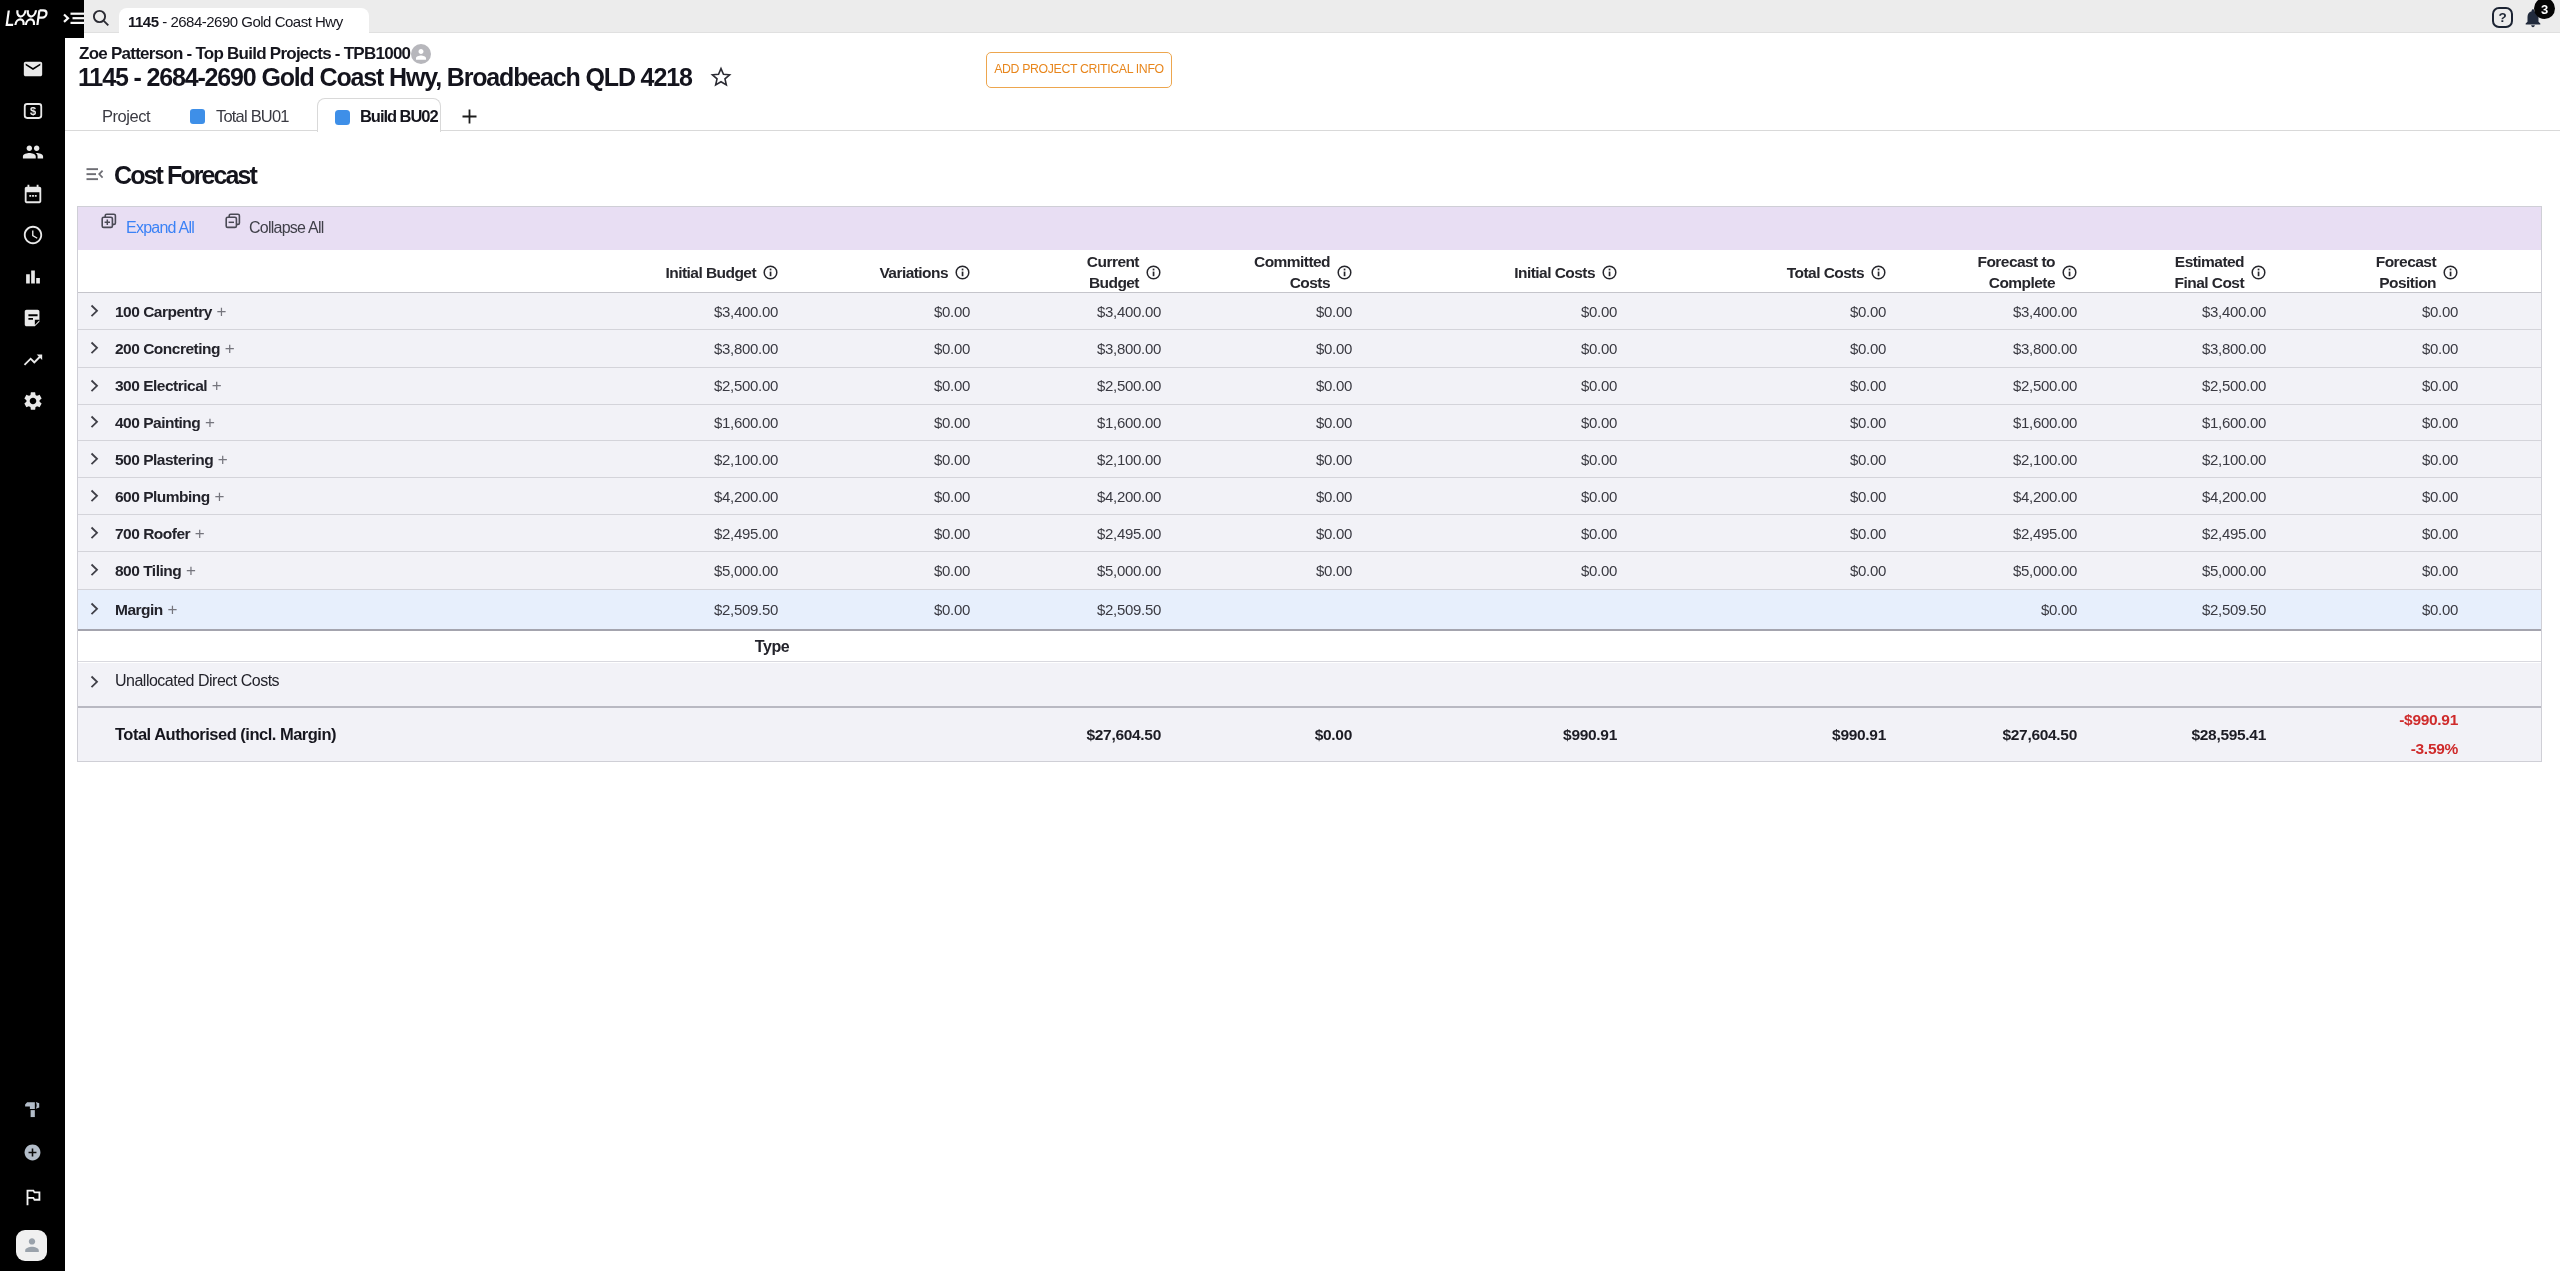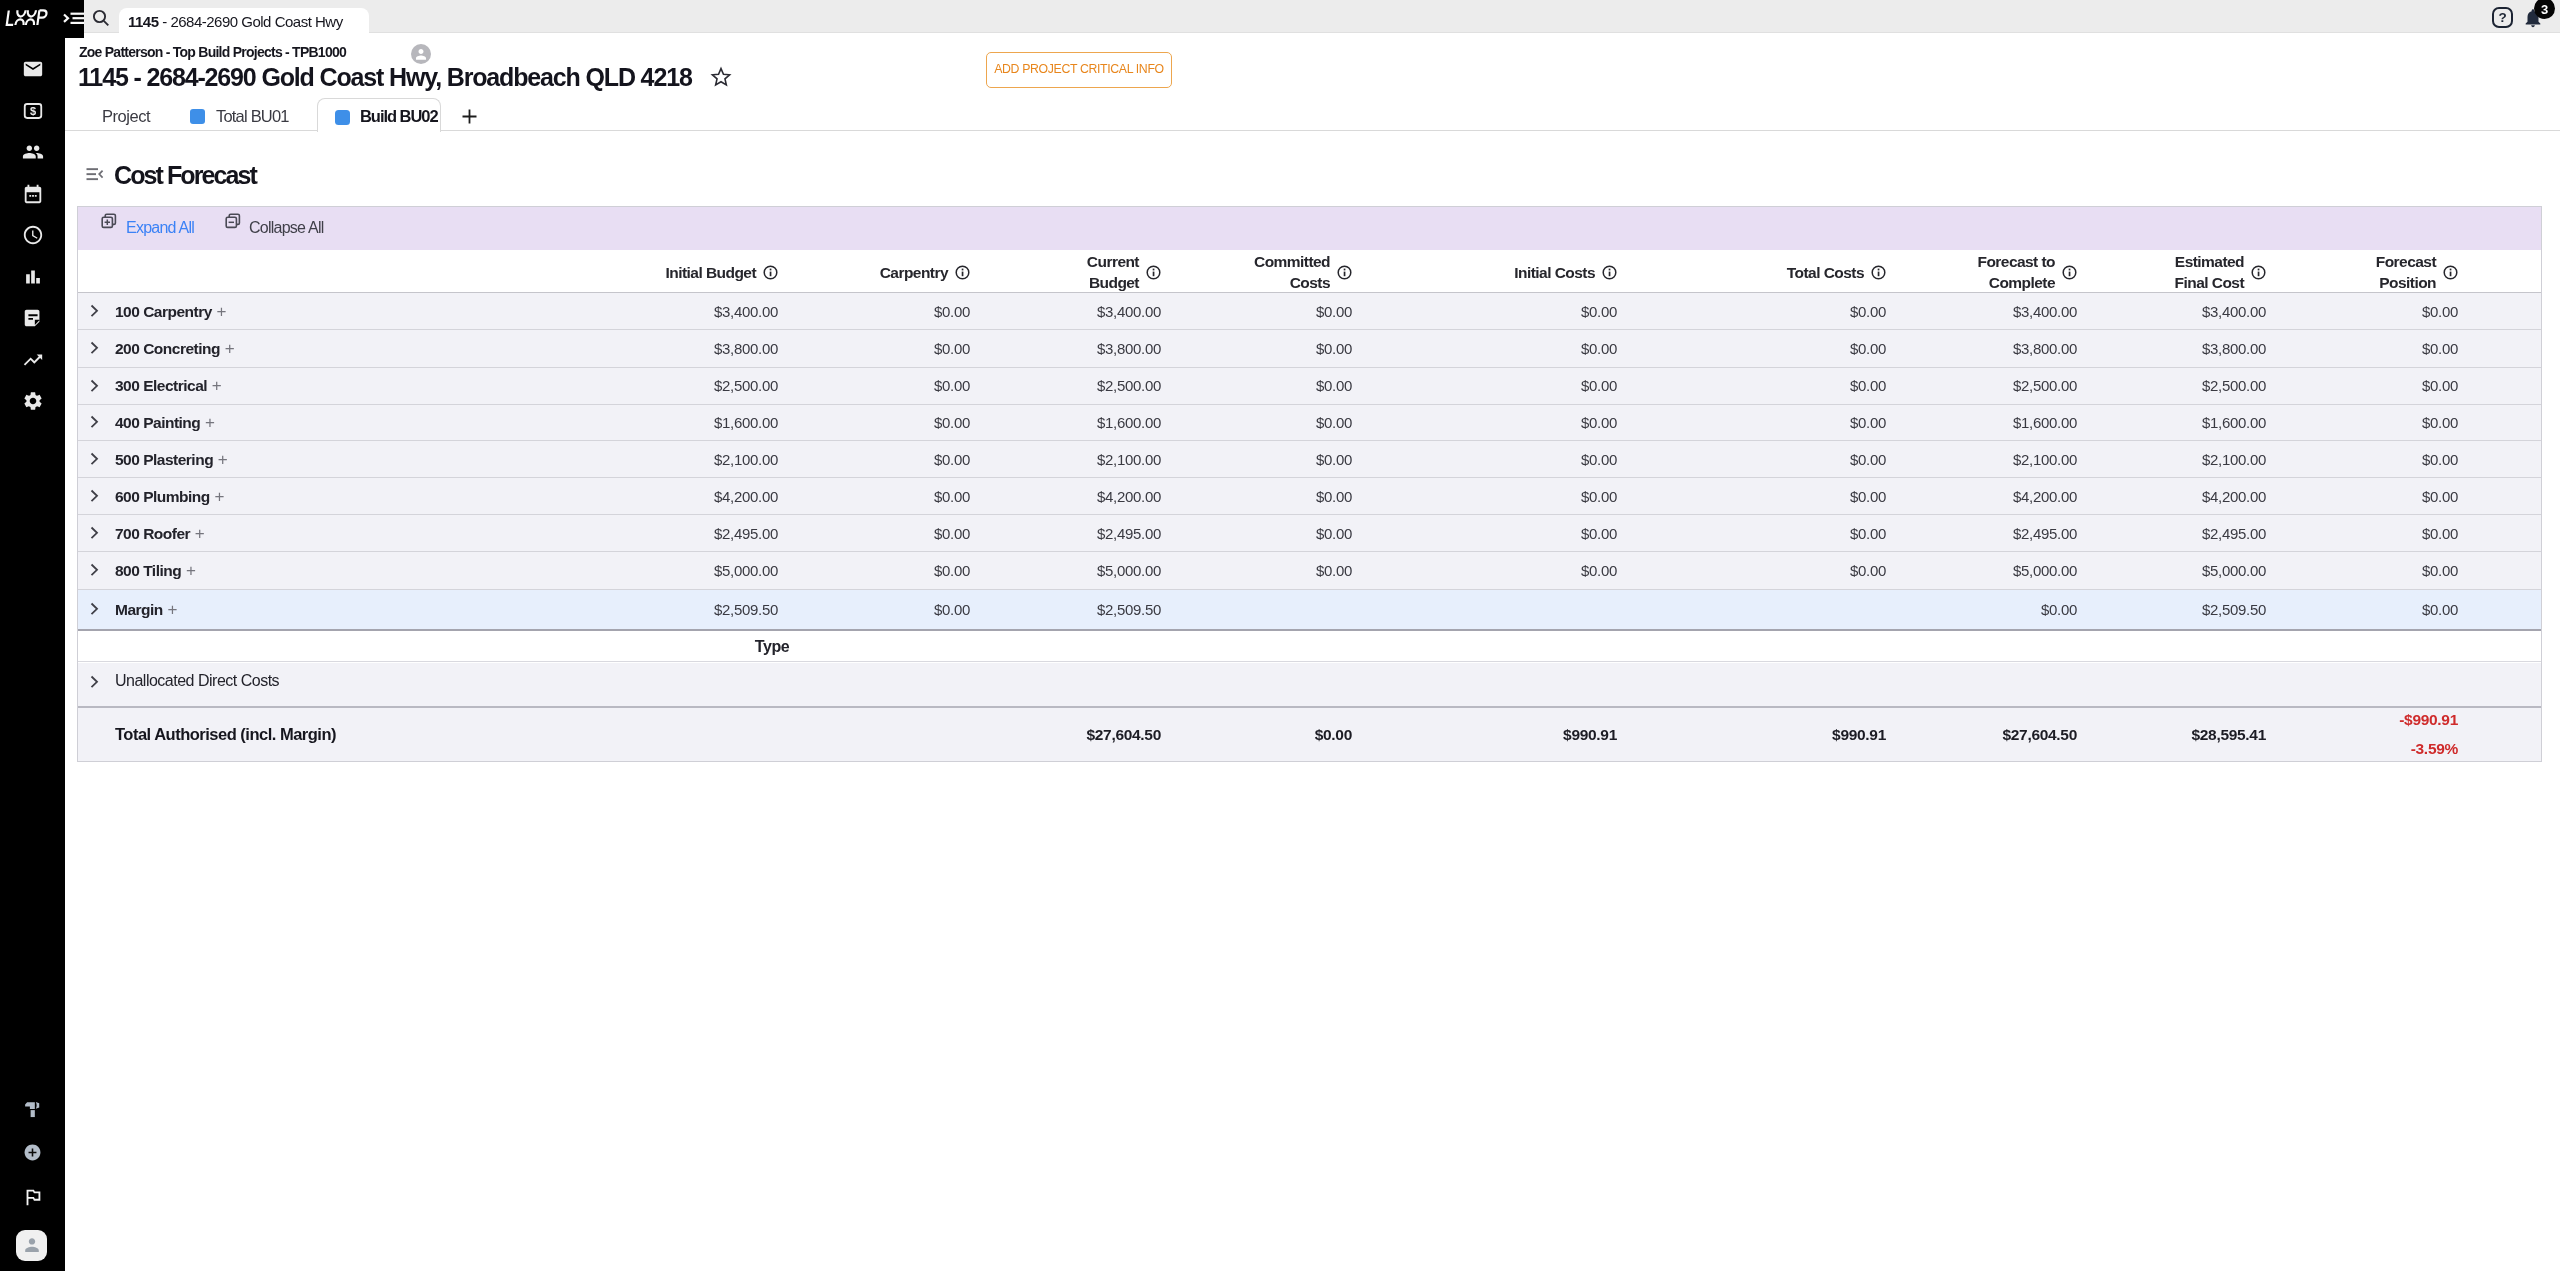--- a/index.html
+++ b/index.html
@@ -71,21 +71,21 @@
     <path fill="#b3bdc9" d="M12 2C6.48 2 2 6.48 2 12s4.48 10 10 10 10-4.48 10-10S17.52 2 12 2z"></path>
     <path fill="#0b0b0b" d="M17 13h-4v4h-2v-4H7v-2h4V7h2v4h4v2z"></path>
   </svg>
 <svg style="position:absolute;left:21.5px;top:1186px" width="22" height="22" viewBox="0 0 24 24">
     <path fill="#f4f4f4" d="M14 6l-1-2H5v17h2v-7h5l1 2h7V6h-6zm4 8h-4l-1-2H7V6h5l1 2h5v6z"></path>
   </svg>
 <div class="abs" style="left:16px;top:1230px;width:30.5px;height:30.5px;background:#f0f0f0;border-radius:9px"></div>
 <svg style="position:absolute;left:19.5px;top:1233px" width="24" height="24" viewBox="0 0 24 24">
     <path fill="#9aa2ab" d="M12 11.6c1.77 0 3.2-1.43 3.2-3.2S13.77 5.2 12 5.2 8.8 6.63 8.8 8.4s1.43 3.2 3.2 3.2zm0 2.1c-2.5 0-6.8 1.25-6.8 3.74V19h13.6v-1.56c0-2.49-4.3-3.74-6.8-3.74z"></path>
   </svg>
-<div class="abs" style="left:79px;top:44px;font-size:14px;font-weight:bold;letter-spacing:-0.75px;color:#16161e">Zoe Patterson - Top Build Projects - TPB1000</div>
+<div class="abs" style="left:79px;top:44px;font-size:17px;font-weight:bold;letter-spacing:-0.75px;color:#16161e">Zoe Patterson - Top Build Projects - TPB1000</div>
 <div class="abs" style="left:411px;top:44px;width:20px;height:20px;background:#b7b7bc;border-radius:50%"></div>
 <svg style="position:absolute;left:411px;top:44px" width="20" height="20" viewBox="0 0 24 24">
     <path fill="#fff" d="M12 12c1.66 0 3-1.34 3-3s-1.34-3-3-3-3 1.34-3 3 1.34 3 3 3zm0 1.8c-2.2 0-6 1.1-6 3.3V19h12v-1.9c0-2.2-3.8-3.3-6-3.3z"></path>
   </svg>
 <div class="abs" style="left:78px;top:63px;font-size:25px;font-weight:bold;letter-spacing:-1.15px;color:#14141d">1145 - 2684-2690 Gold Coast Hwy, Broadbeach QLD 4218</div>
 <svg style="position:absolute;left:709px;top:65px" width="24" height="24" viewBox="0 0 24 24">
     <path fill="none" stroke="#2b2b33" stroke-width="1.6" d="M12 3.6l2.47 5.64 6.13.56-4.64 4.05 1.37 6.0L12 16.7l-5.33 3.15 1.37-6.0-4.64-4.05 6.13-.56z"></path>
   </svg>
 <div class="abs" style="left:986px;top:52px;width:186px;height:36px;border:1.4px solid #eda64e;border-radius:5px;color:#e8861c;font-size:12.3px;text-align:center;line-height:33px;letter-spacing:-0.35px;background:#fff;white-space:nowrap">ADD PROJECT CRITICAL INFO</div>
 <div class="abs" style="left:65px;top:130px;width:2495px;height:1.3px;background:#d9d9d9"></div>
@@ -125,21 +125,21 @@
     <circle cx="7.5" cy="7.5" r="6.3" fill="none" stroke="#26262c" stroke-width="1.5"></circle>
     <rect x="6.7" y="6.6" width="1.7" height="4.6" fill="#26262c"></rect>
     <rect x="6.7" y="3.6" width="1.7" height="1.8" fill="#26262c"></rect>
   </svg>
 <div class="hlabel" style="right:1804px;top:262px">Initial Budget</div>
 <svg style="position:absolute;left:955px;top:264.5px" width="15" height="15" viewBox="0 0 15 15">
     <circle cx="7.5" cy="7.5" r="6.3" fill="none" stroke="#26262c" stroke-width="1.5"></circle>
     <rect x="6.7" y="6.6" width="1.7" height="4.6" fill="#26262c"></rect>
     <rect x="6.7" y="3.6" width="1.7" height="1.8" fill="#26262c"></rect>
   </svg>
-<div class="hlabel" style="right:1612px;top:262px">Carpentry</div>
+<div class="hlabel" style="right:1612px;top:262px">Variations</div>
 <svg style="position:absolute;left:1146px;top:264.5px" width="15" height="15" viewBox="0 0 15 15">
     <circle cx="7.5" cy="7.5" r="6.3" fill="none" stroke="#26262c" stroke-width="1.5"></circle>
     <rect x="6.7" y="6.6" width="1.7" height="4.6" fill="#26262c"></rect>
     <rect x="6.7" y="3.6" width="1.7" height="1.8" fill="#26262c"></rect>
   </svg>
 <div class="hlabel" style="right:1421px;top:251px">Current<br>Budget</div>
 <svg style="position:absolute;left:1337px;top:264.5px" width="15" height="15" viewBox="0 0 15 15">
     <circle cx="7.5" cy="7.5" r="6.3" fill="none" stroke="#26262c" stroke-width="1.5"></circle>
     <rect x="6.7" y="6.6" width="1.7" height="4.6" fill="#26262c"></rect>
     <rect x="6.7" y="3.6" width="1.7" height="1.8" fill="#26262c"></rect>

